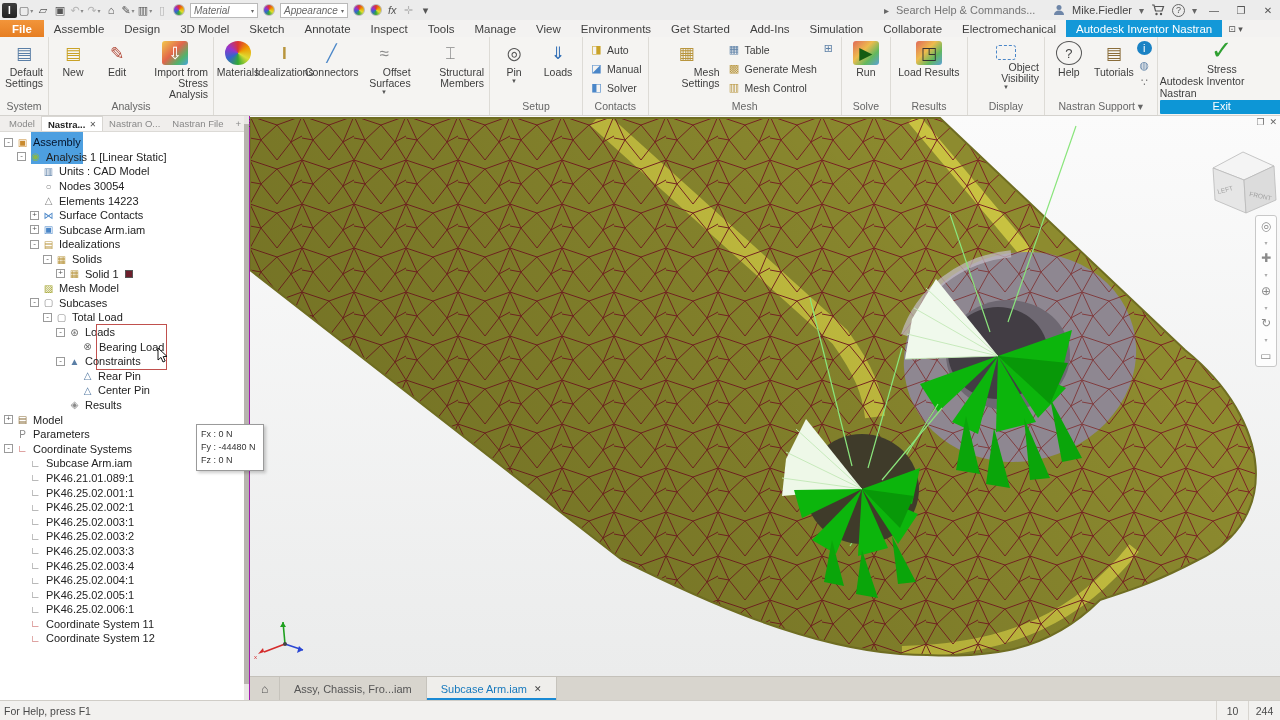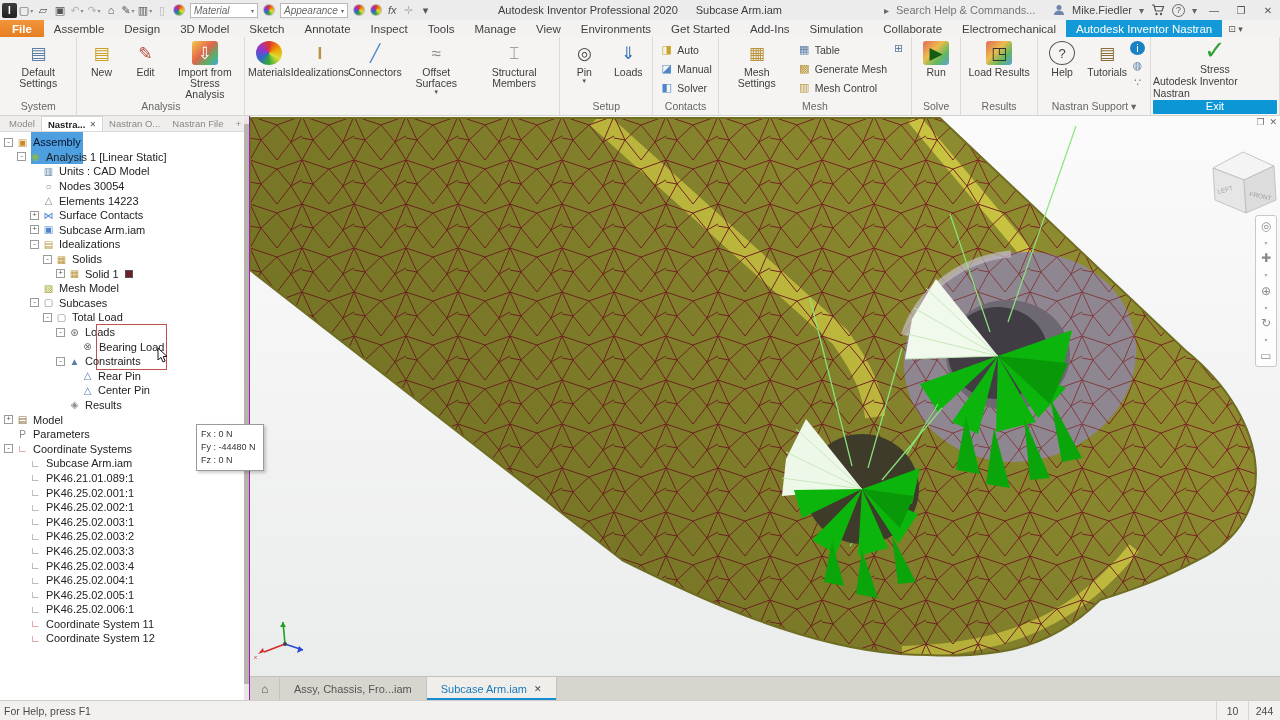--- a/index.html
+++ b/index.html
@@ -30,21 +30,21 @@
   .mi.file{background:linear-gradient(#f2953a,#e67e22);color:#fff;font-weight:bold;padding:0 12px}
   .mi.active{background:#1398d8;color:#fff}
   .mi.tool{color:#555;font-size:9px;padding:0 6px}
   
   #ribbon{position:absolute;left:0;top:37px;width:1280px;height:79px;background:#f5f4f2;border-bottom:1px solid #d4d2ce;display:flex}
   .rgroup{display:flex;flex-direction:column;border-right:1px solid #ddDBd6;padding:0 2px}
   .rgroup-content{height:63px;display:flex;align-items:flex-start}
   .rgroup-label{height:14px;font-size:10.5px;color:#666;text-align:center;white-space:nowrap;padding:0 4px}
   .rgroup-label.exitbar{background:#0d96d6;color:#fff;font-size:11px;border-radius:1px}
   .rbtn{display:flex;flex-direction:column;align-items:center;padding:1px 3px;min-width:44px;max-width:92px;cursor:default}
-  .rbtn .lbl{font-size:10.5px;color:#3d3d3d;text-align:center;line-height:11px;white-space:pre-line}
+  .rbtn .lbl{font-size:10.5px;color:#3d3d3d;text-align:right;line-height:11px;white-space:pre-line}
   .rbtn .arr{font-size:6px;color:#555;line-height:6px}
   .ic{width:26px;height:24px;display:flex;align-items:center;justify-content:center;font-size:17px;line-height:1;margin:3px auto 2px;border-radius:3px}
   .ic.small{width:15px;height:14px;font-size:11px;margin:0 3px 0 0;flex:none}
   .stack{display:flex;flex-direction:column;justify-content:flex-start;padding-top:3px}
   .stackrow{display:flex;align-items:center;height:19px;font-size:10.5px;color:#3d3d3d;white-space:nowrap;padding:0 4px}
   .iconcol{display:flex;flex-direction:column;gap:3px;padding-top:4px}
   .lonecol{padding-top:4px}
   .finishbtn{display:flex;flex-direction:column;align-items:center;min-width:124px}
   .finishbtn .chk{font-size:26px;font-weight:bold;color:#2fa032;line-height:26px}
   .finishbtn .l1,.finishbtn .l2{font-size:10.5px;color:#3d3d3d;line-height:12px}
@@ -139,23 +139,20 @@
         <span class="ball"></span>
         <span class="ball"></span>
         <span class="fxtxt">fx</span>
         <span class="qicon dim">
           <span>✛</span>
         </span>
         <span class="qicon">
           <span>▾</span>
         </span>
       </div>
-    <div id="title-center">
-      <span>Autodesk Inventor Professional 2020</span><span>Subcase Arm.iam</span>
-    </div>
     <div id="title-right">
       <span class="tb-glyph">▸</span>
       <span id="search-wrap">
         <input id="search-input" placeholder="Search Help &amp; Commands..." style="">
       </span>
       <svg width="12" height="12" viewBox="0 0 12 12">
           <circle cx="6" cy="3.5" r="2.5" fill="#6e86a8"></circle>
           <path d="M1 11c0-3 2.2-4.5 5-4.5S11 8 11 11Z" fill="#6e86a8"></path>
         </svg>
       <span>Mike.Fiedler</span>
@@ -317,20 +314,30 @@
         <div class="rgroup-label"><span>Solve</span></div>
       </div>
       <div class="rgroup">
         <div class="rgroup-content">
           <div class="rbtn big" style="min-width: 72px;">
             <div class="ic" style="background: linear-gradient(135deg, rgb(224, 106, 90), rgb(238, 187, 77) 40%, rgb(98, 184, 94) 70%, rgb(90, 160, 216)); color: rgb(51, 51, 51);">◳</div>
             <div class="lbl">Load Results</div>
           </div>
         </div>
         <div class="rgroup-label"><span>Results</span></div>
+      </div>
+      <div class="rgroup">
+        <div class="rgroup-content">
+          <div class="rbtn big" style="min-width: 72px;">
+            <div class="ic" style="border: 1.5px dashed rgb(74, 134, 200); width: 20px; height: 15px; margin-top: 7px;"></div>
+            <div class="lbl">Object Visibility</div>
+            <div class="arr">▼</div>
+          </div>
+        </div>
+        <div class="rgroup-label"><span>Display</span></div>
       </div>
       <div class="rgroup">
         <div class="rgroup-content">
           <div class="rbtn big">
             <div class="ic" style="border: 1.5px solid rgb(85, 85, 85); border-radius: 50%; font-size: 13px; color: rgb(68, 68, 68);">?</div>
             <div class="lbl">Help</div>
           </div>
           <div class="rbtn big">
             <div class="ic" style="color: rgb(138, 109, 59);">▤</div>
             <div class="lbl">Tutorials</div>

